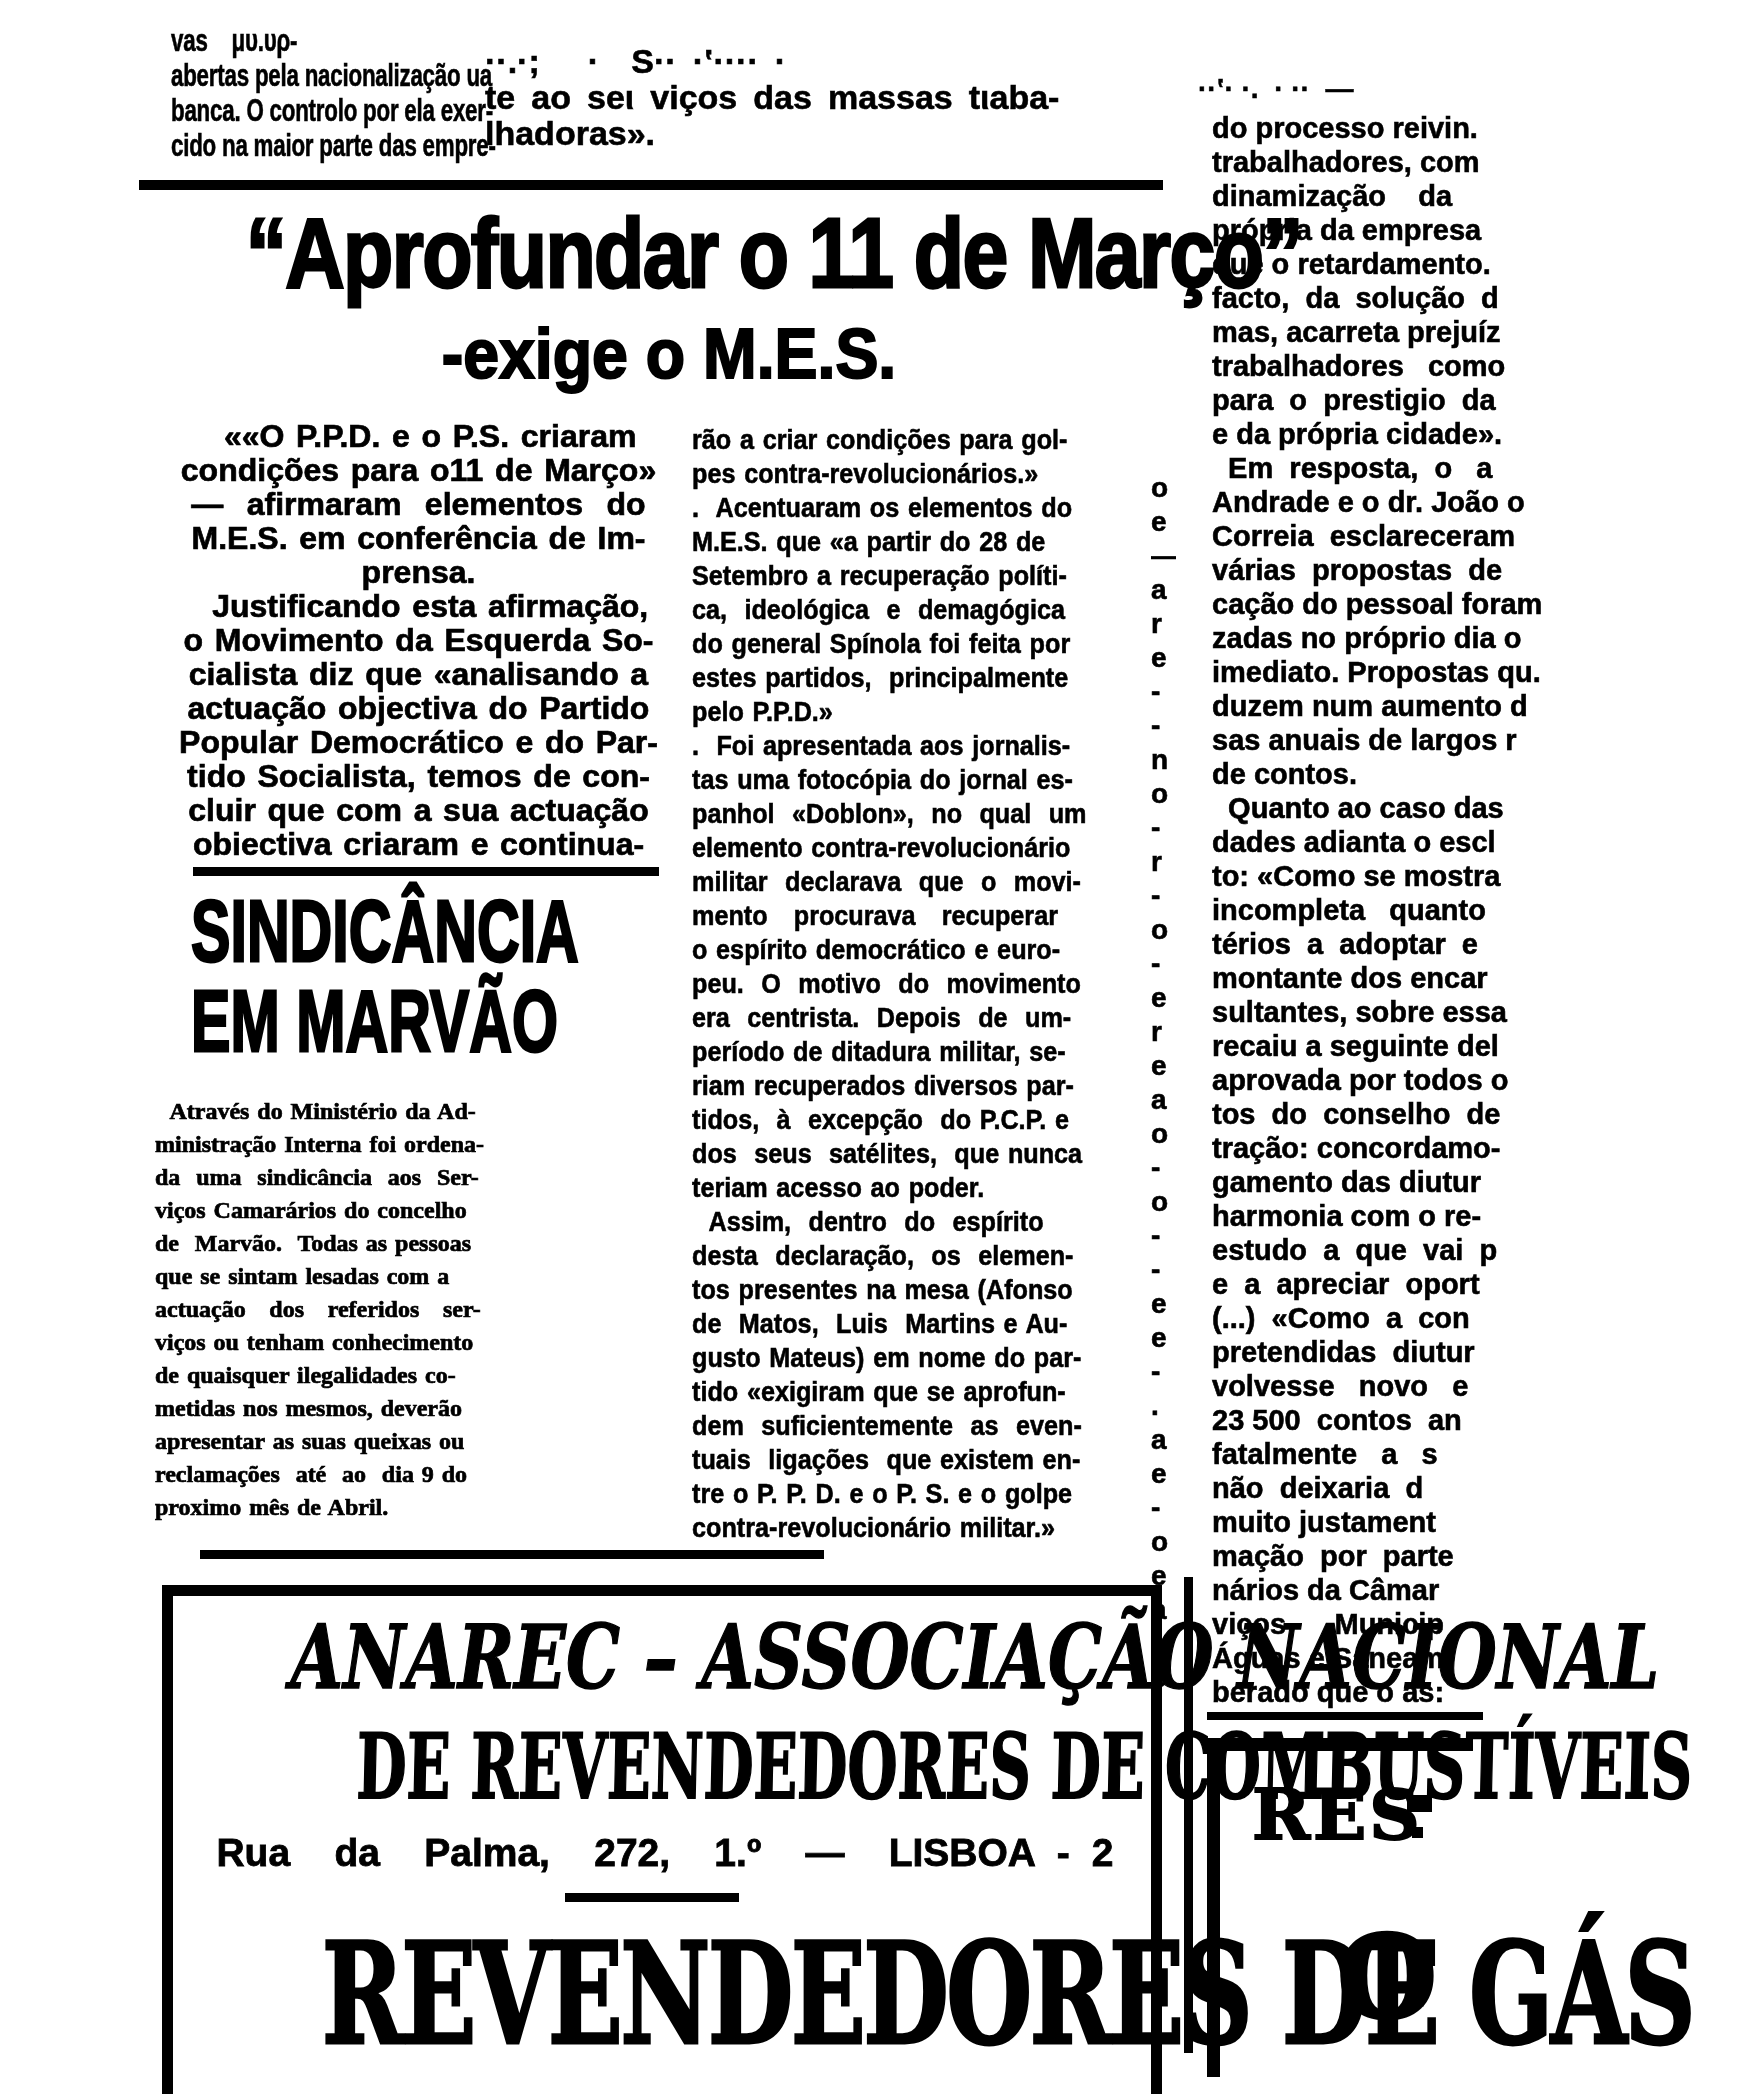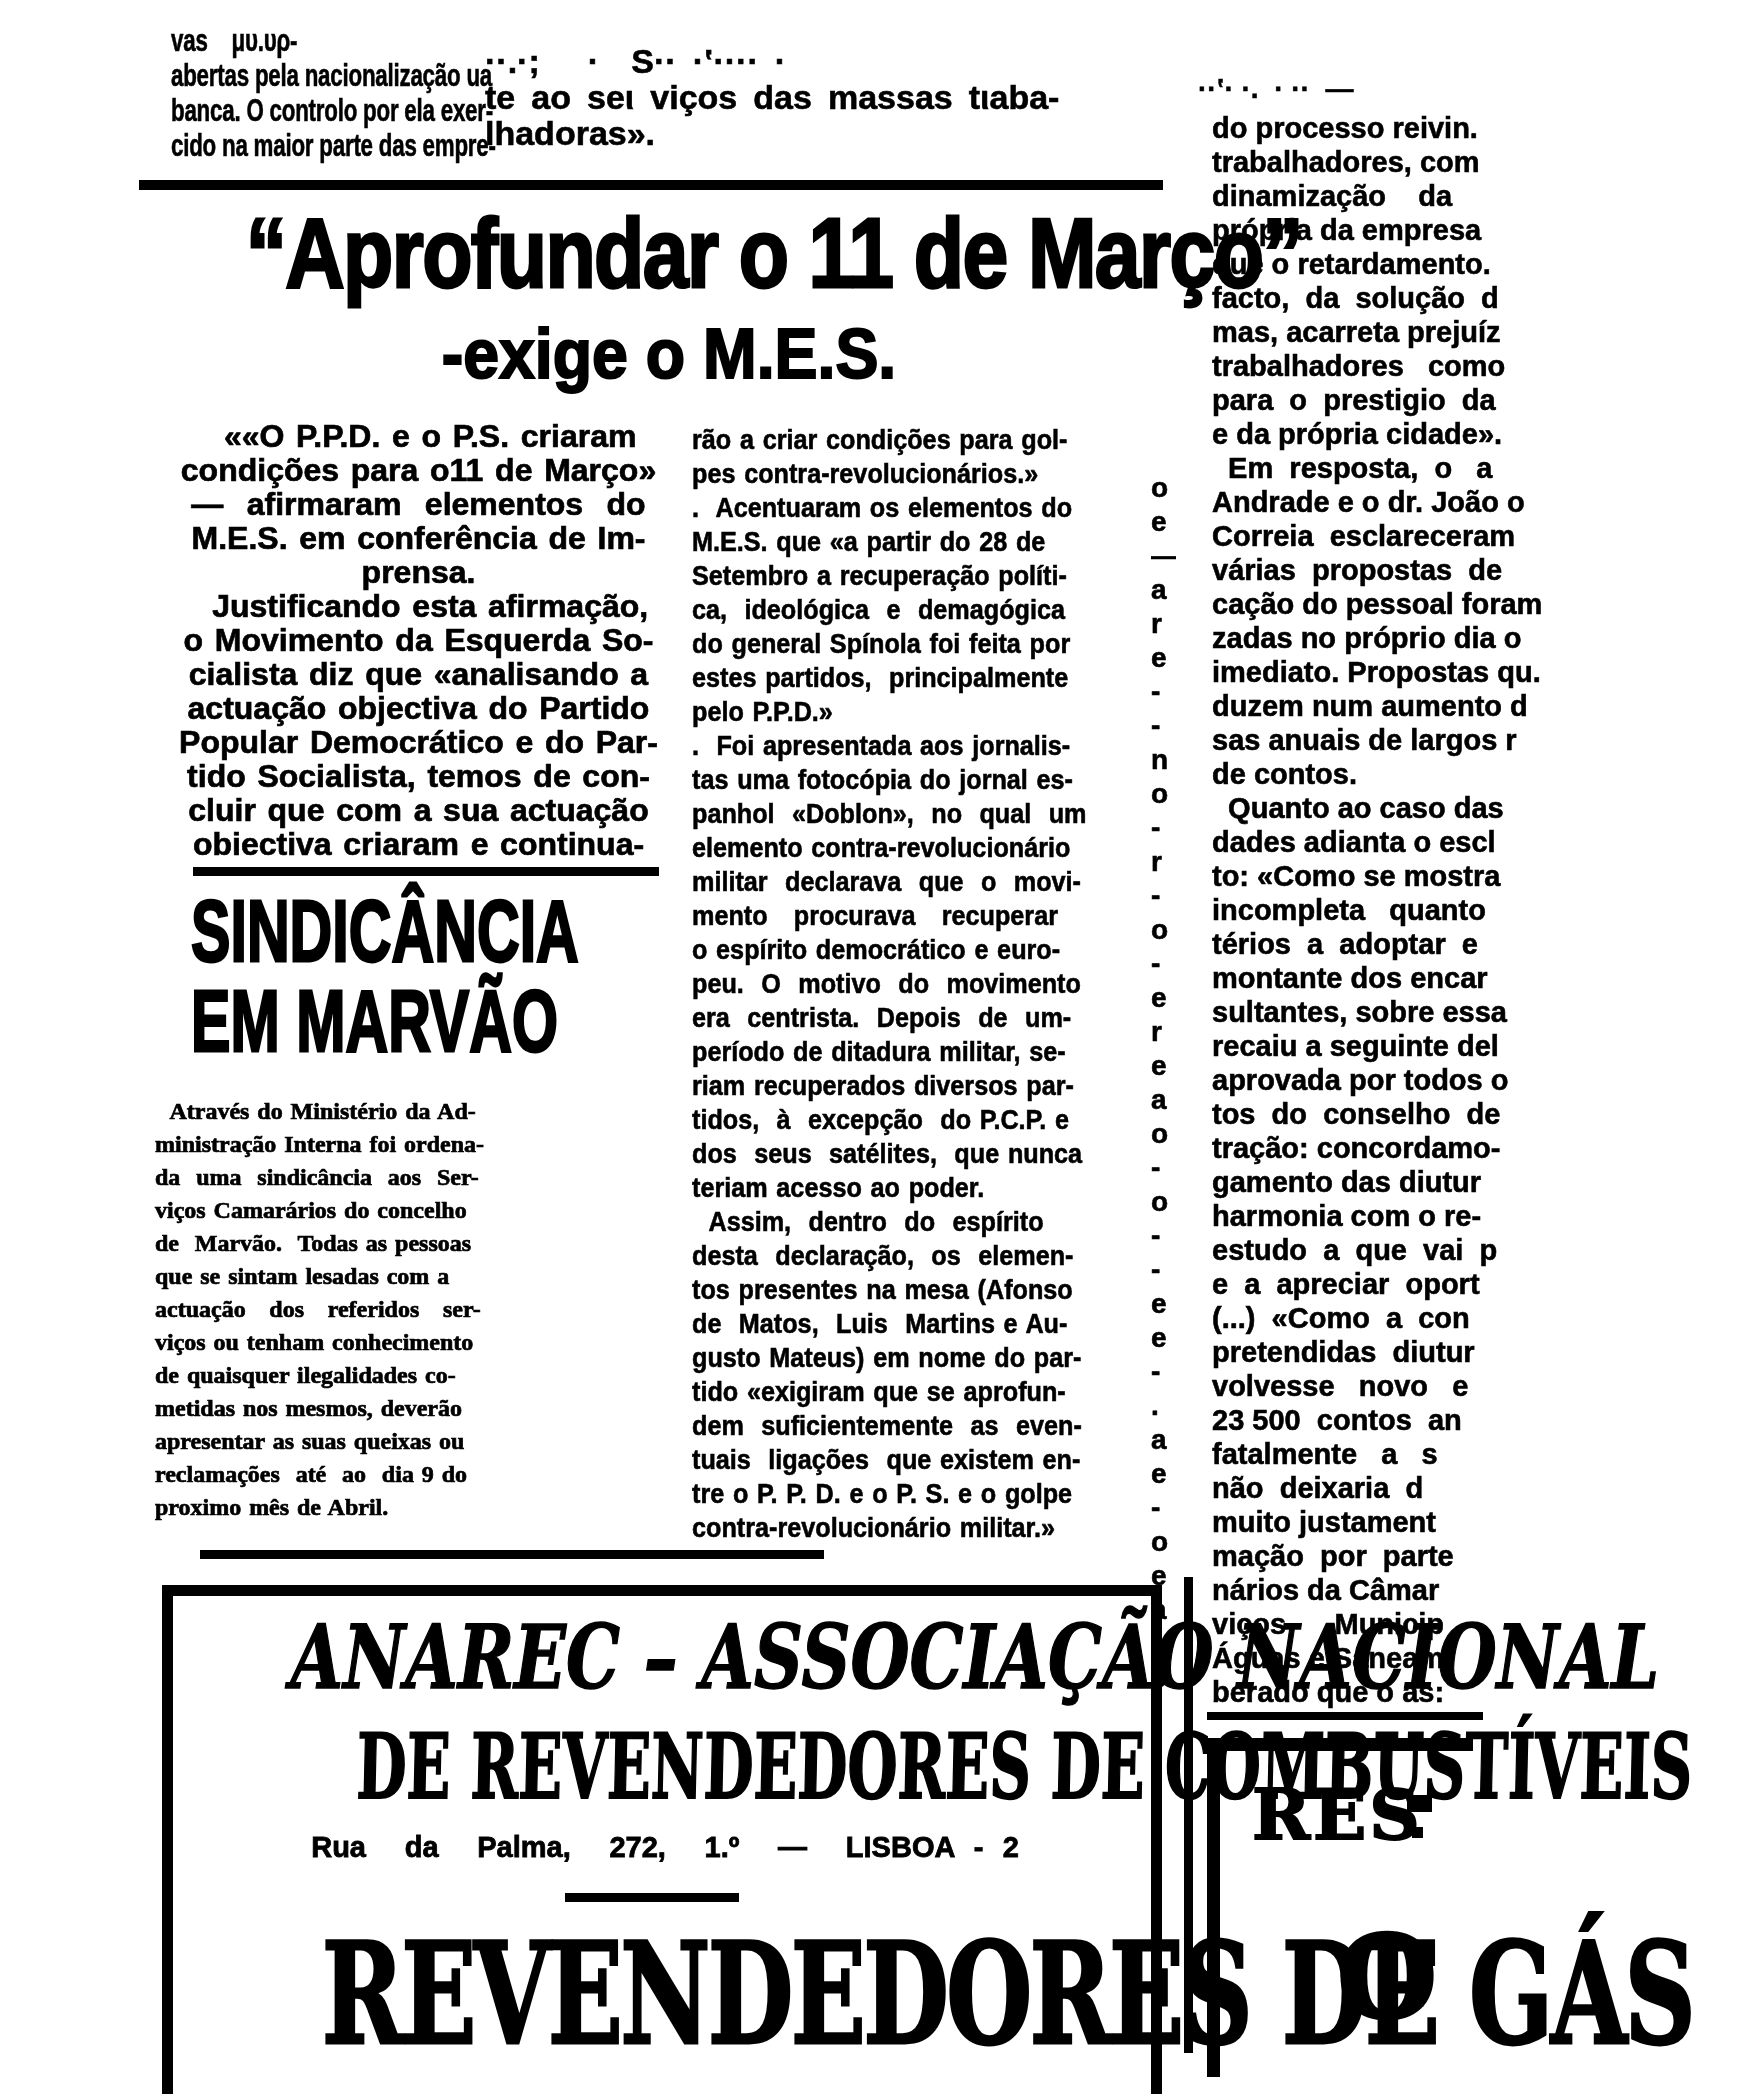--- a/index.html
+++ b/index.html
@@ -42,21 +42,21 @@
 
   #anarec-box{position:absolute;left:162px;top:1585px;width:1000px;height:509px;
               border:11.3px solid #000;border-bottom:none;box-sizing:border-box;}
   #anarec-title{position:absolute;left:185px;top:1612px;width:960px;text-align:center;white-space:nowrap;
               font-family:"DejaVu Serif",serif;font-style:italic;font-weight:700;font-size:87px;line-height:1.05;
               transform:scaleX(.78);transform-origin:center top;-webkit-text-stroke:1.4px #000;}
   #anarec-title2{position:absolute;left:185px;top:1719px;width:960px;text-align:center;white-space:nowrap;
               font-family:"DejaVu Serif",serif;font-weight:700;font-size:90px;line-height:1.05;
               transform:scaleX(.64) skewX(-2deg);transform-origin:center top;-webkit-text-stroke:1.9px #000;}
   #anarec-address{position:absolute;left:185px;top:1831px;width:960px;text-align:center;white-space:pre;
-              font-weight:700;font-size:29px;word-spacing:11.3px;-webkit-text-stroke:0.8px #000;}
+              font-weight:700;font-size:39px;word-spacing:11.3px;-webkit-text-stroke:0.8px #000;}
   #anarec-bar{left:565px;top:1893px;width:174px;height:9.4px;}
   #anarec-product{position:absolute;left:175px;top:1923px;width:979px;text-align:center;white-space:nowrap;
               font-family:"DejaVu Serif",serif;font-weight:700;font-size:141px;line-height:1;letter-spacing:-3.8px;
               transform:scaleX(.70);transform-origin:center top;-webkit-text-stroke:2.8px #000;}
 
   #res-rule{left:1207px;top:1712px;width:276px;height:7.5px;}
   #res-top{left:1207px;top:1738px;width:266px;height:13px;}
   #res-left{left:1207px;top:1738px;width:13px;height:339px;}
   #res-title{position:absolute;left:1252px;top:1780px;font-family:"DejaVu Serif",serif;font-weight:700;
              font-size:70px;line-height:1;letter-spacing:2.8px;-webkit-text-stroke:1.9px #000;}

